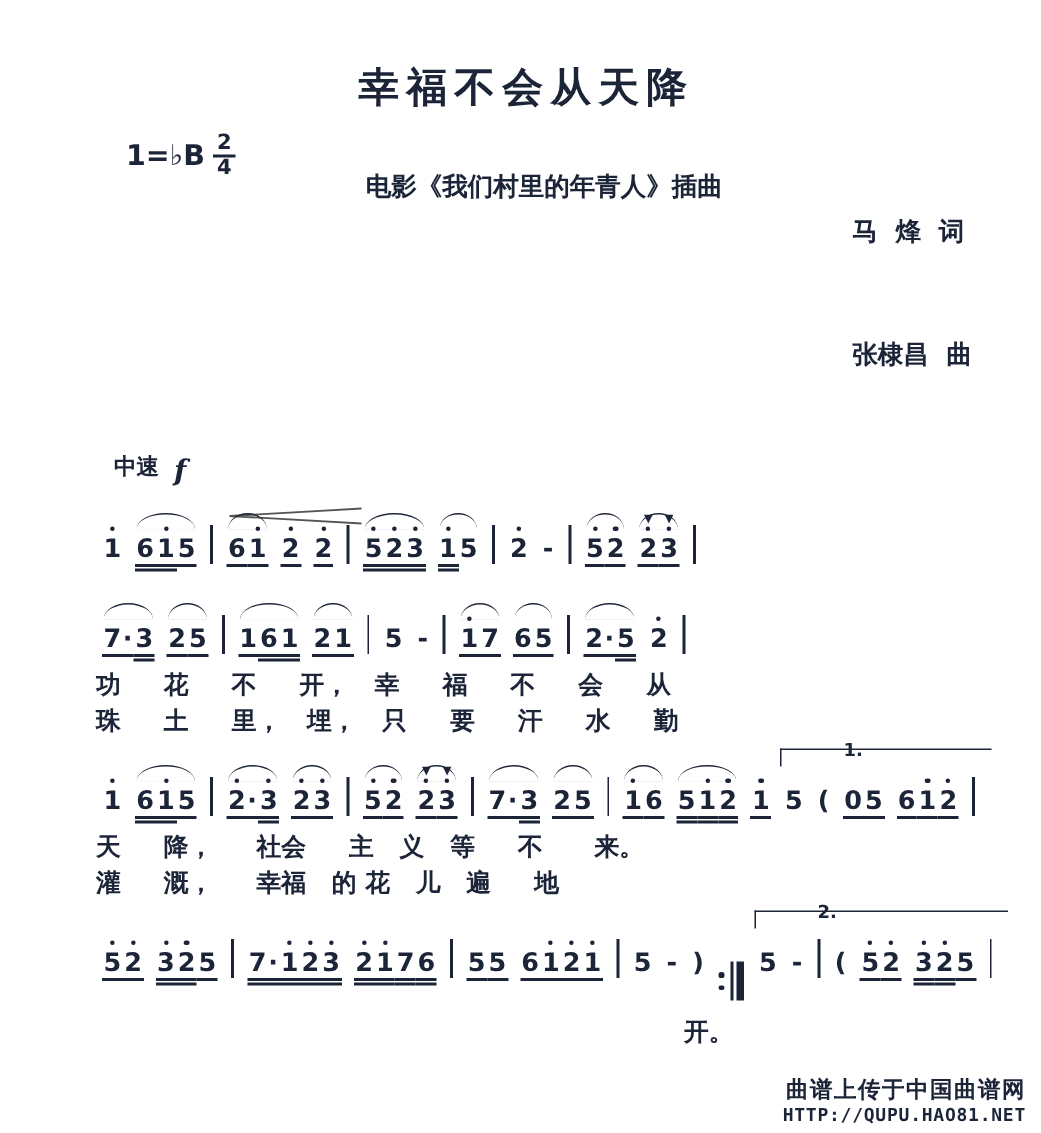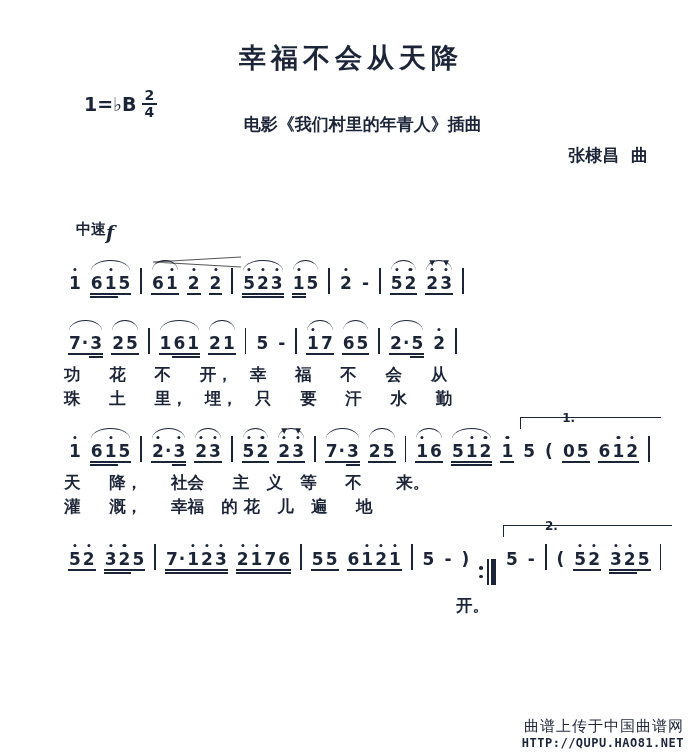--- a/index.html
+++ b/index.html
@@ -7,21 +7,21 @@
        color:#1c2438;font-family:"DejaVu Sans","Liberation Sans",sans-serif;}
   .sheet{padding:30px 20px 0 58px;}
   .title{text-align:center;font-size:27px;font-weight:bold;letter-spacing:5px;margin:10px 30px 0 0;}
   .meta-row{display:flex;align-items:flex-start;margin-top:12px;}
   .key-block{margin-left:26px;font-size:19px;font-weight:bold;display:flex;align-items:center;white-space:nowrap;}
   .meter{display:inline-block;text-align:center;font-size:14px;font-weight:bold;line-height:1.1;margin-left:5px;}
   .meter-num{display:block;border-bottom:2px solid #1c2438;padding:0 3px;}
   .meter-den{display:block;}
   .subtitle{flex:1;text-align:center;font-size:17px;font-weight:bold;padding-top:5px;margin-top:20px;}
   .credits{margin-right:26px;font-size:17px;font-weight:bold;line-height:1.6;white-space:pre;text-align:left;}
-  .tempo-row{margin:-4px 0 0 18px;display:flex;align-items:flex-start;height:26px;}
+  .tempo-row{margin:-4px 0 0 18px;display:flex;gap:10px;align-items:flex-start;height:26px;}
   .tempo{font-size:15px;font-weight:bold;}
   .f-dyn{font-family:"DejaVu Serif","Liberation Serif",serif;font-style:italic;font-weight:bold;font-size:19px;margin-top:1px;}
   .systems{margin-left:6px;}
   .system{margin-bottom:3px;}
   .notes-row{padding:22px 0 9px 0;white-space:nowrap;}
   .grp{position:relative;display:inline-block;margin:0 4px;white-space:nowrap;vertical-align:baseline;}
   .note{position:relative;display:inline-block;padding:0 1px;font-weight:bold;font-size:17px;line-height:1;}
   .num{position:relative;display:inline-block;font-weight:bold;}
   .aug{font-weight:bold;margin-left:1px;}
   .hdot{position:absolute;top:-7px;left:50%;transform:translateX(-50%);width:3.2px;height:3.2px;background:#1c2438;border-radius:50%;}
@@ -40,39 +40,40 @@
   .dyn-wrap{position:relative;display:inline-block;width:0;overflow:visible;vertical-align:baseline;}
   .hp-wrap{position:relative;display:inline-block;width:0;overflow:visible;vertical-align:baseline;}
   .hp-wrap svg{position:absolute;top:-33px;left:4px;}
   .ending{position:relative;display:inline-block;vertical-align:baseline;}
   .ending::before{content:"";position:absolute;left:2px;right:-6px;top:-19px;height:11px;
                   border-top:1.4px solid #1c2438;border-left:1.4px solid #1c2438;}
   .e-label{position:absolute;top:-25px;left:44px;font-size:12px;font-weight:bold;}
   .lyr{white-space:pre;font-size:16.5px;font-weight:bold;line-height:24px;}
   .sys-4 .lyr{padding-left:392px;}
   .footer{position:absolute;right:10px;bottom:5px;text-align:right;}
-  .f1{font-size:15px;font-weight:normal;letter-spacing:1px;margin-left:36px;}
+  .f1{font-size:15px;font-weight:bold;letter-spacing:1px;margin-left:36px;}
   .f2{font-size:12px;font-weight:bold;font-family:"DejaVu Sans Mono","Liberation Mono",monospace;letter-spacing:0.5px;}
 </style>
 </head>
 <body>
 
 <div class="sheet">
   <div class="title">幸福不会从天降</div>
 
   <div class="meta-row">
     <div class="key-block">
       <span>1=♭B</span>
       <span class="meter">
         <span class="meter-num">2</span>
         <span class="meter-den">4</span>
       </span>
     </div>
     <div class="subtitle">电影《我们村里的年青人》插曲</div>
     <div class="credits">
+      <div>马  烽  词</div>
       <div>张棣昌  曲</div>
     </div>
   </div>
 
   <div class="tempo-row">
     <span class="tempo">中速</span>
     <span class="f-dyn">f</span>
   </div>
 
   <div class="systems">

